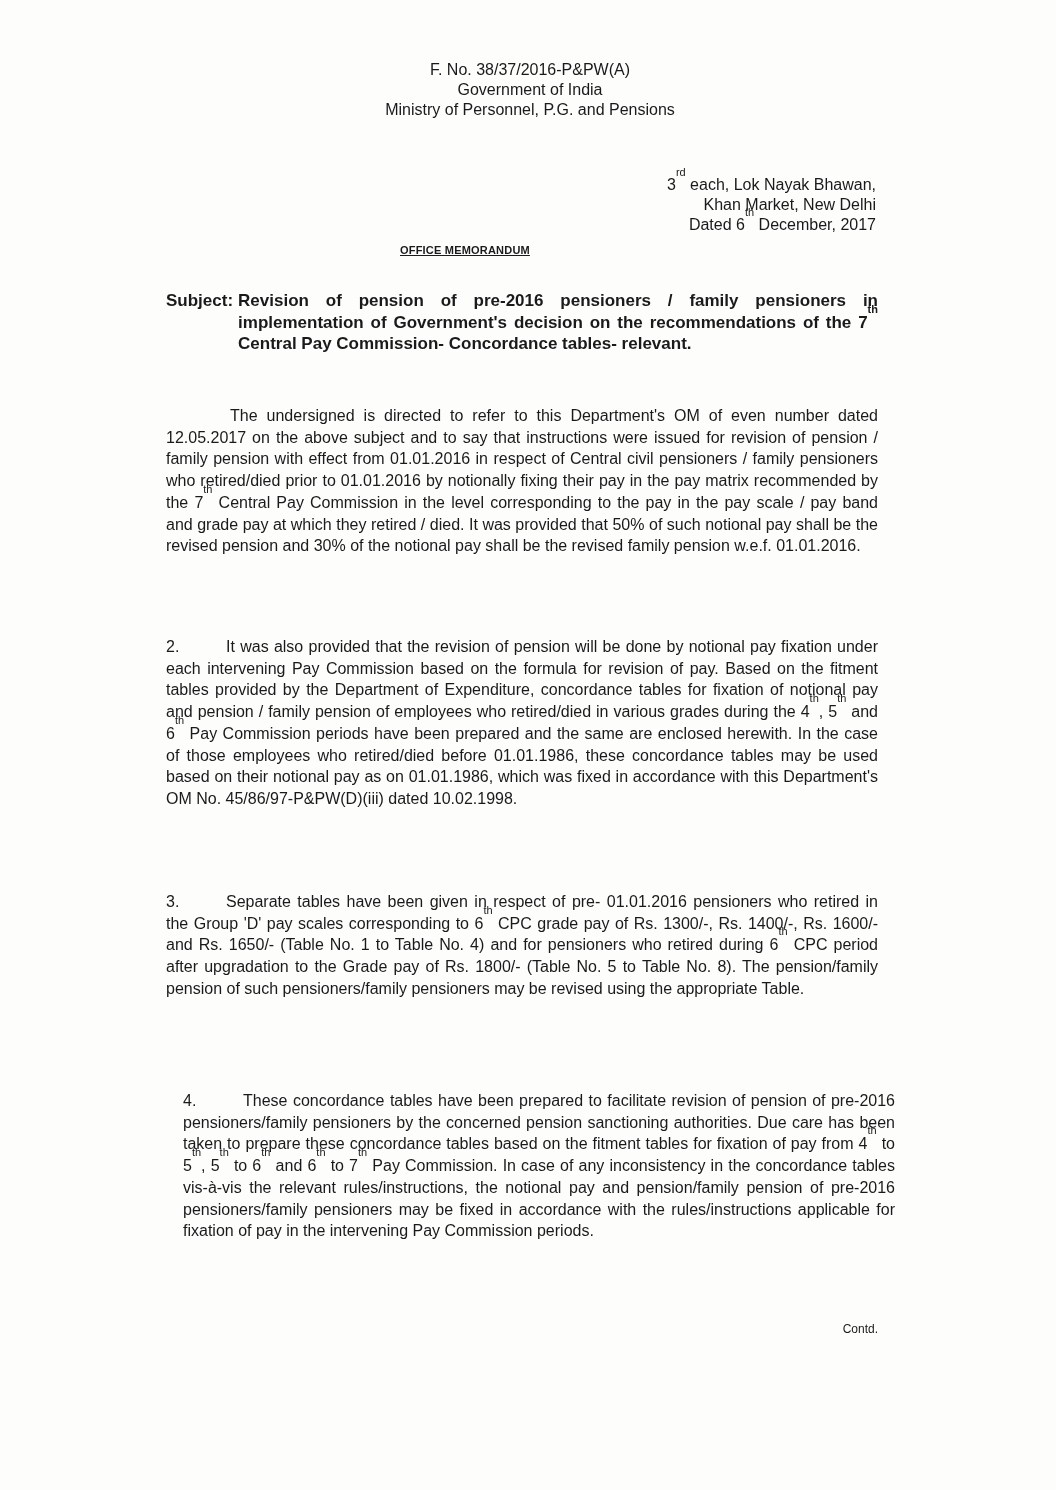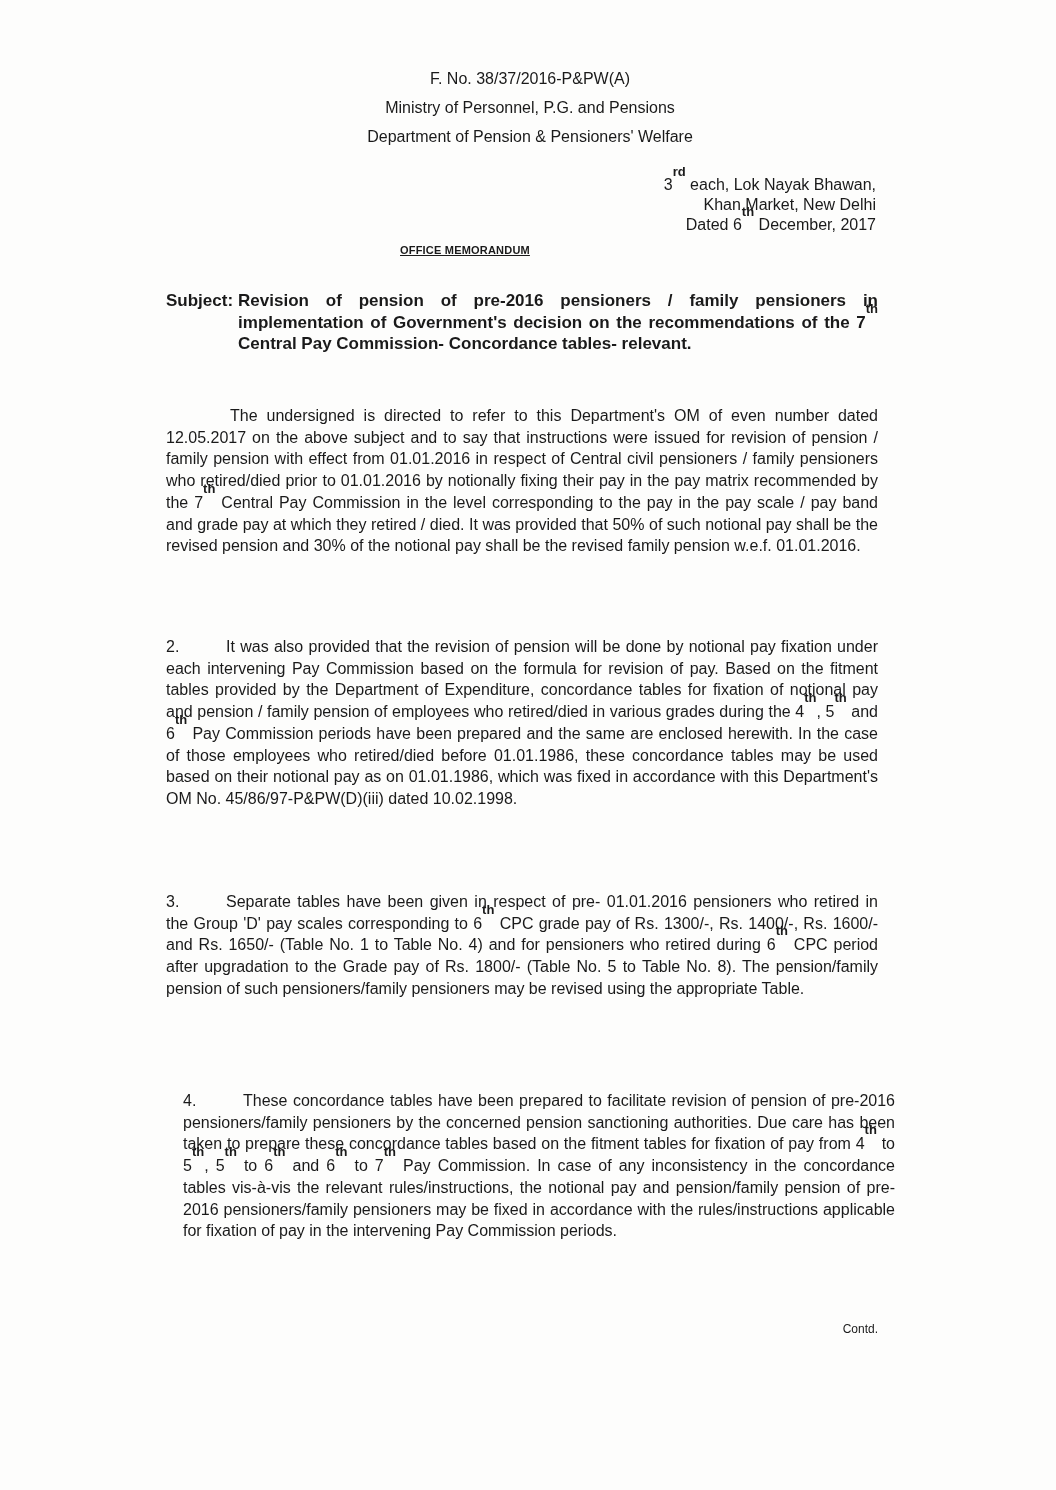--- a/index.html
+++ b/index.html
@@ -24,37 +24,36 @@
     }
     .header-block {
       position: absolute;
       left: 300px;
       top: 60px;
       width: 460px;
       text-align: center;
       font-size: 16px;
       line-height: 20px;
     }
-    .header-block div { white-space: nowrap; margin-top: 9px; }
+    .header-block div { white-space: nowrap; }
     .address-block {
       position: absolute;
       right: 180px;
       top: 175px;
       text-align: right;
       font-size: 16px;
       line-height: 20px;
     }
     .address-block div { white-space: nowrap; }
     sup {
-      font-size: 13px;
+      font-size: 11px;
       vertical-align: top;
       position: relative;
       top: -3px;
       line-height: 0;
-      font-weight: bold;
     }
     .memo-title {
       position: absolute;
       left: 400px;
       top: 244px;
       font-weight: bold;
       font-size: 11px;
       text-decoration: underline;
       letter-spacing: 0.2px;
     }
@@ -91,22 +90,22 @@
       font-size: 12px;
     }
   </style>
 </head>
 <body>
 
 <div class="page">
 
   <div class="header-block">
     <div>F. No. 38/37/2016-P&amp;PW(A)</div>
+    <div>Government of India</div>
     <div>Ministry of Personnel, P.G. and Pensions</div>
-    <div>Department of Pension &amp; Pensioners' Welfare</div>
   </div>
 
   <div class="address-block">
     <div><span>3</span><sup>rd</sup><span> each, Lok Nayak Bhawan,</span></div>
     <div>Khan Market, New Delhi</div>
     <div><span>Dated  6</span><sup>th</sup><span> December, 2017</span></div>
   </div>
 
   <div class="memo-title">OFFICE MEMORANDUM</div>
 

